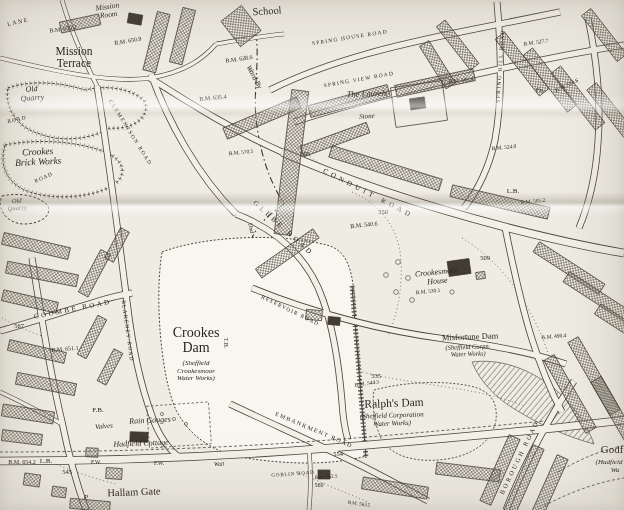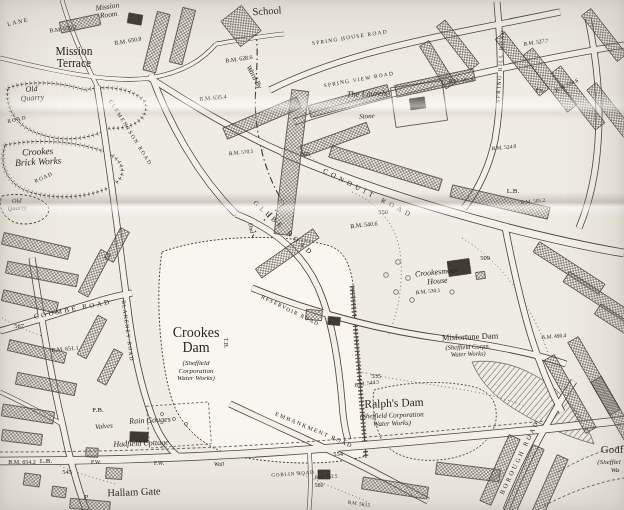--- a/index.html
+++ b/index.html
@@ -253,21 +253,21 @@
       <div class="lbl" style="left: 485px; top: 258px; font-size: 6.5px; letter-spacing: 0px; font-style: normal; transform: translate(-50%, -50%) rotate(0deg);">509</div>
       <div class="lbl" style="left: 437px; top: 277px; font-size: 8px; letter-spacing: 0px; font-style: italic; transform: translate(-50%, -50%) rotate(-6deg);">Crookesmoor
 House</div>
       <div class="lbl" style="left: 428px; top: 292px; font-size: 5.5px; letter-spacing: 0px; font-style: normal; transform: translate(-50%, -50%) rotate(-6deg);">B.M. 530.1</div>
       <div class="lbl" style="left: 470px; top: 337px; font-size: 8.5px; letter-spacing: 0px; font-style: normal; transform: translate(-50%, -50%) rotate(-2deg);">Misfortune Dam</div>
       <div class="lbl" style="left: 468px; top: 350px; font-size: 6.5px; letter-spacing: 0px; font-style: italic; transform: translate(-50%, -50%) rotate(-2deg);">(Sheffield Corpn.
 Water Works)</div>
       <div class="lbl" style="left: 196px; top: 340px; font-size: 14px; letter-spacing: 0px; font-style: normal; transform: translate(-50%, -50%) rotate(0deg);">Crookes
 Dam</div>
       <div class="lbl" style="left: 196px; top: 371px; font-size: 7px; letter-spacing: 0px; font-style: italic; transform: translate(-50%, -50%) rotate(0deg);">(Sheffield
-Corporation
+Crookesmoor
 Water Works)</div>
       <div class="lbl" style="left: 226px; top: 343px; font-size: 6.5px; letter-spacing: 0px; font-style: normal; transform: translate(-50%, -50%) rotate(90deg);">T.B.</div>
       <div class="lbl" style="left: 290px; top: 311px; font-size: 5.5px; letter-spacing: 1.2px; font-style: normal; transform: translate(-50%, -50%) rotate(26deg);">RESERVOIR ROAD</div>
       <div class="lbl" style="left: 394px; top: 403px; font-size: 11.5px; letter-spacing: 0px; font-style: normal; transform: translate(-50%, -50%) rotate(-2deg);">Ralph's Dam</div>
       <div class="lbl" style="left: 392px; top: 420px; font-size: 7px; letter-spacing: 0px; font-style: italic; transform: translate(-50%, -50%) rotate(-2deg);">(Sheffield Corporation
 Water Works)</div>
       <div class="lbl" style="left: 376px; top: 376px; font-size: 6.5px; letter-spacing: 0px; font-style: normal; transform: translate(-50%, -50%) rotate(0deg);">535</div>
       <div class="lbl" style="left: 367px; top: 384px; font-size: 5.5px; letter-spacing: 0px; font-style: normal; transform: translate(-50%, -50%) rotate(-8deg);">B.M. 544.5</div>
       <div class="lbl" style="left: 314px; top: 430px; font-size: 6px; letter-spacing: 1.5px; font-style: normal; transform: translate(-50%, -50%) rotate(23deg);">EMBANKMENT ROAD</div>
       <div class="lbl" style="left: 338px; top: 454px; font-size: 6.5px; letter-spacing: 0px; font-style: normal; transform: translate(-50%, -50%) rotate(0deg);">554</div>
@@ -286,21 +286,21 @@
       <div class="lbl" style="left: 22px; top: 462px; font-size: 6px; letter-spacing: 0px; font-style: normal; transform: translate(-50%, -50%) rotate(0deg);">B.M. 654.2</div>
       <div class="lbl" style="left: 46px; top: 462px; font-size: 7px; letter-spacing: 0px; font-style: normal; transform: translate(-50%, -50%) rotate(0deg);">L.B.</div>
       <div class="lbl" style="left: 67px; top: 472px; font-size: 6.5px; letter-spacing: 0px; font-style: normal; transform: translate(-50%, -50%) rotate(0deg);">545</div>
       <div class="lbl" style="left: 86px; top: 498px; font-size: 7px; letter-spacing: 0px; font-style: italic; transform: translate(-50%, -50%) rotate(0deg);">P</div>
       <div class="lbl" style="left: 73px; top: 310px; font-size: 7px; letter-spacing: 2.5px; font-style: normal; transform: translate(-50%, -50%) rotate(-11deg);">COOMBE ROAD</div>
       <div class="lbl" style="left: 19px; top: 326px; font-size: 6.5px; letter-spacing: 0px; font-style: normal; transform: translate(-50%, -50%) rotate(0deg);">567</div>
       <div class="lbl" style="left: 65px; top: 349px; font-size: 6px; letter-spacing: 0px; font-style: normal; transform: translate(-50%, -50%) rotate(-5deg);">B.M. 651.1</div>
       <div class="lbl" style="left: 127px; top: 331px; font-size: 5.5px; letter-spacing: 1.2px; font-style: normal; transform: translate(-50%, -50%) rotate(82deg);">BLAKENEY ROAD</div>
       <div class="lbl" style="left: 519px; top: 457px; font-size: 6.5px; letter-spacing: 2.5px; font-style: normal; transform: translate(-50%, -50%) rotate(-64deg);">BOROUGH ROAD</div>
       <div class="lbl" style="left: 612px; top: 450px; font-size: 11px; letter-spacing: 0px; font-style: normal; transform: translate(-50%, -50%) rotate(0deg); text-align: center;">Godf</div>
-      <div class="lbl" style="left: 609px; top: 463px; font-size: 7px; letter-spacing: 0px; font-style: italic; transform: translate(-50%, -50%) rotate(0deg);">(Sheffiel</div>
+      <div class="lbl" style="left: 609px; top: 463px; font-size: 7px; letter-spacing: 0px; font-style: italic; transform: translate(-50%, -50%) rotate(0deg);">(Hadfield</div>
       <div class="lbl" style="left: 615px; top: 471px; font-size: 7px; letter-spacing: 0px; font-style: italic; transform: translate(-50%, -50%) rotate(0deg);">Wa</div>
       <div class="lbl" style="left: 554px; top: 337px; font-size: 5.5px; letter-spacing: 0px; font-style: normal; transform: translate(-50%, -50%) rotate(-5deg);">B.M. 490.4</div>
     </div>
 
   <div class="crease" style="top:93px;height:26px;background:linear-gradient(180deg,rgba(255,255,255,0) 0%,rgba(255,255,255,.55) 50%,rgba(140,130,112,.12) 78%,rgba(255,255,255,0) 100%);"></div>
   <div class="crease" style="top:192px;height:24px;background:linear-gradient(180deg,rgba(255,255,255,0) 0%,rgba(110,100,85,.26) 42%,rgba(255,255,255,.6) 62%,rgba(255,255,255,0) 100%);"></div>
   <div class="vignette"></div>
 </div>
 
 </body></html>

